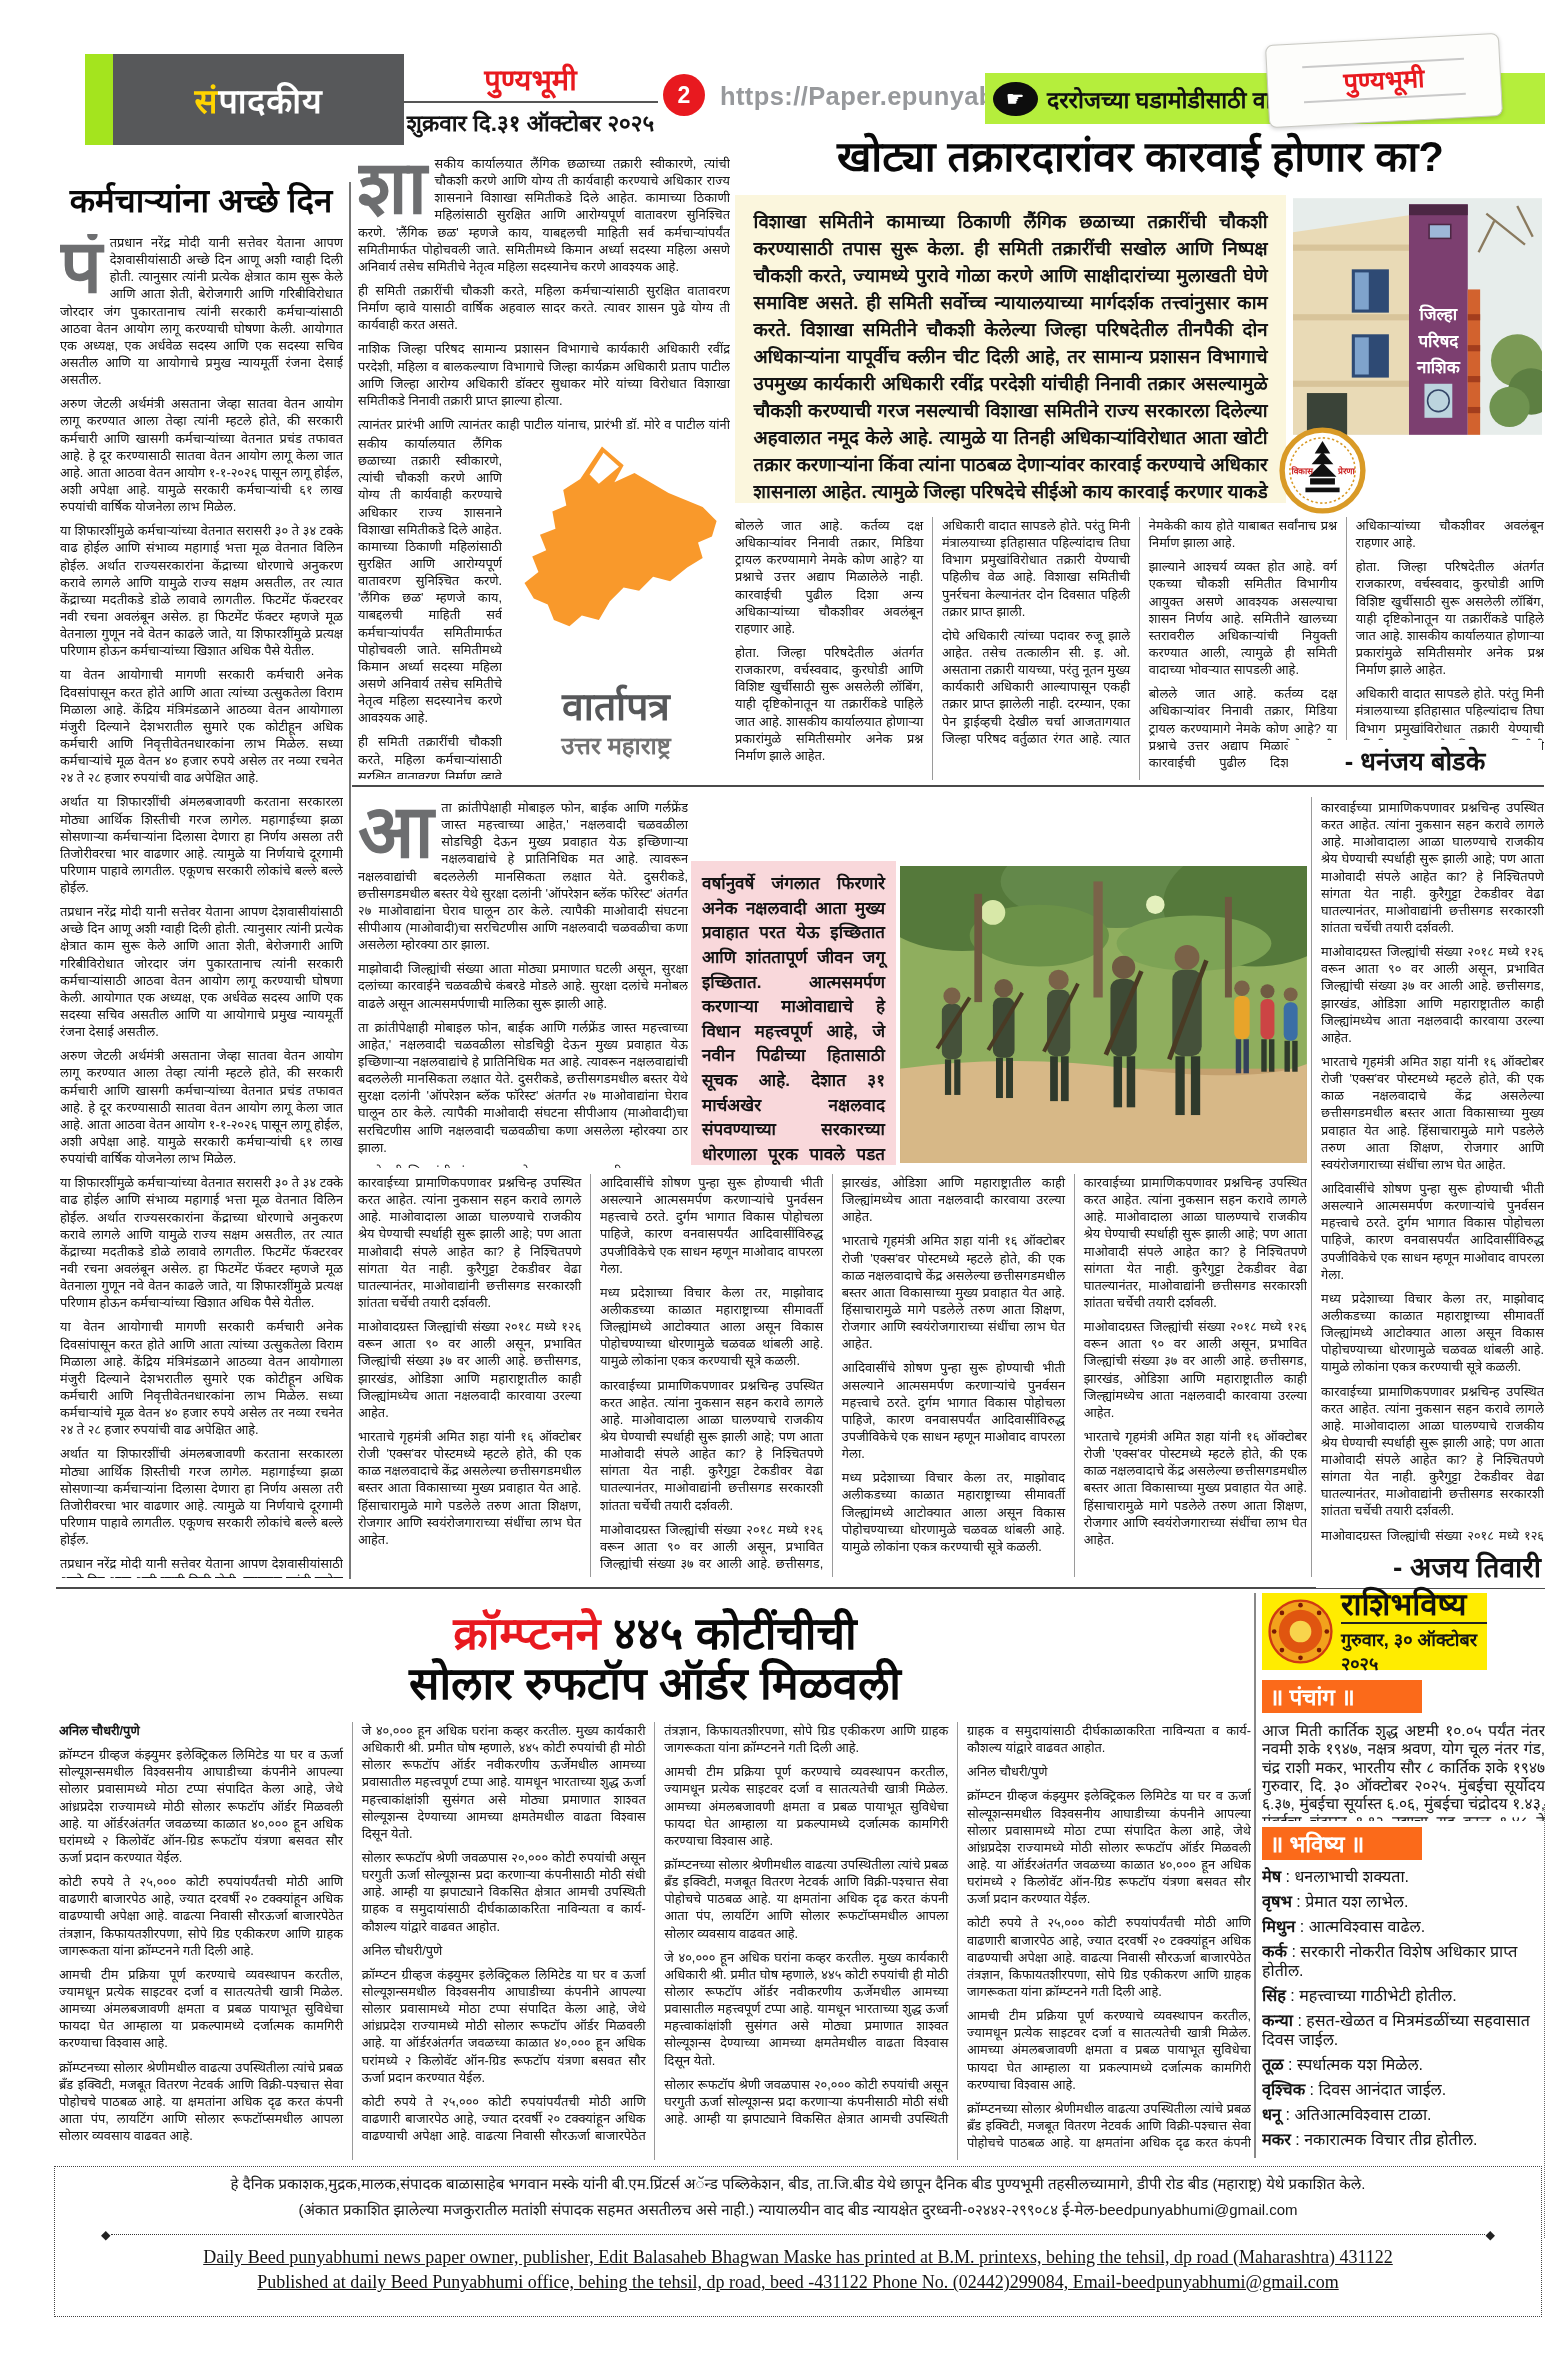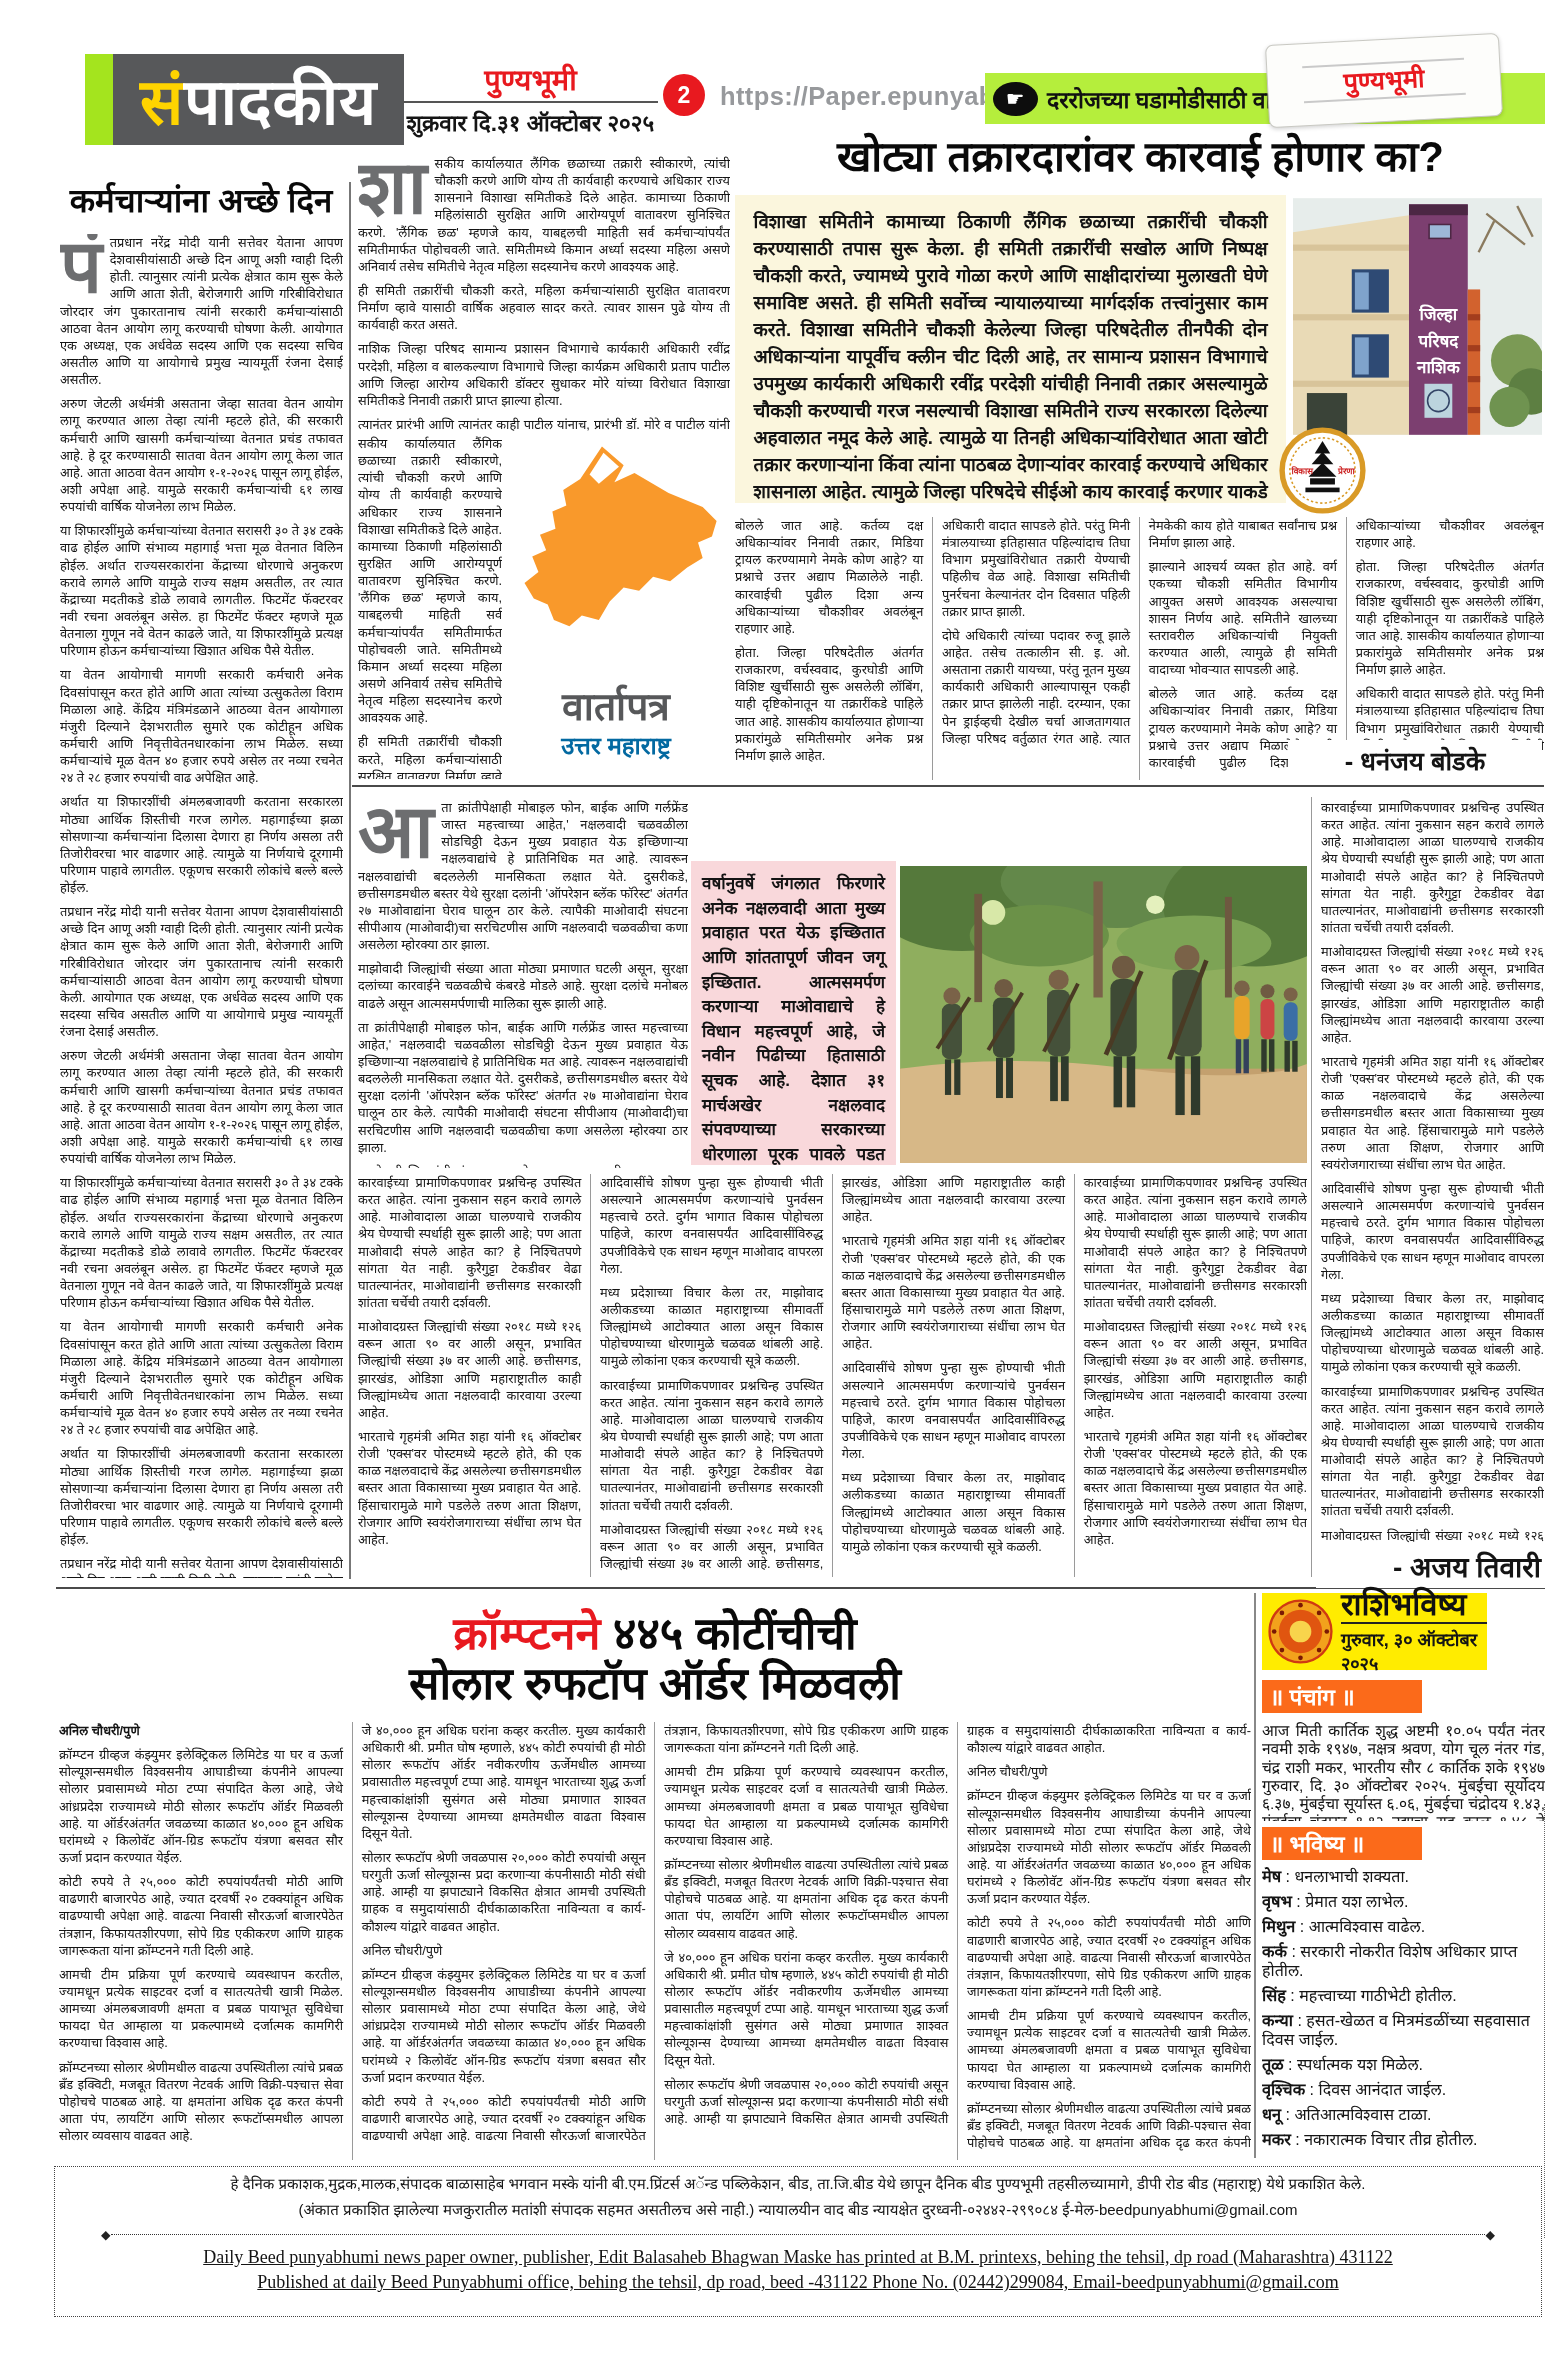--- a/index.html
+++ b/index.html
@@ -12,21 +12,21 @@
   .fill p{margin:0 0 7px 0;}
   .body-txt{font-size:12.8px;line-height:1.34;}
   .dc{float:left;font-size:74px;line-height:.74;font-weight:bold;color:#6d6e70;padding:6.2px 7.7px 0 0;}
   .cols4{column-count:4;column-gap:18.6px;column-rule:0.8px solid #9a9a9a;}
   .vrule{background:#777;}
   .hrule{background:#4a4a4a;}
   
   .ed-box{display:flex;}
   .ed-green{width:28px;background:#a4e41e;}
   .ed-gray{flex:1;background:#57585a;display:flex;align-items:center;justify-content:center;}
-  .ed-title{font-size:64px;font-weight:bold;color:#fff;letter-spacing:0.8px;}
+  .ed-title{font-size:34px;font-weight:bold;color:#fff;letter-spacing:0.8px;}
   .ed-title .y{color:#ffd400;}
   .mast-title{color:#e8191f;font-size:29px;font-weight:bold;}
   .mast-rule{height:1.5px;background:#555;margin:3.1px 0 4.6px 0;}
   .mast-date{font-size:22.5px;font-weight:bold;}
   .pgnum{width:42px;height:42px;border-radius:50%;background:#e8191f;color:#fff;font-size:23px;
          font-weight:bold;display:flex;align-items:center;justify-content:center;}
   .url{font-size:25.5px;font-weight:bold;color:#97999c;letter-spacing:0.4px;}
   .banner{background:#b5ee3c;display:flex;align-items:center;}
   .hand{width:45px;height:34px;background:#0d0d0d;border-radius:50%;color:#fff;display:flex;
         align-items:center;justify-content:center;font-size:21px;margin:0 9.3px 0 7.7px;}
@@ -35,21 +35,21 @@
         box-shadow:0 1.5px 4.6px rgba(0,0,0,.18);display:flex;flex-direction:column;align-items:center;justify-content:center;}
   .roll .rt{color:#e8191f;font-weight:bold;font-size:25.5px;line-height:1;}
   .roll .rl{width:70%;height:2.3px;background:#c9c9c9;margin:3.9px 0;}
   
   .head-xl{font-weight:bold;line-height:1.04;color:#090909;}
   .cream{background:#fbf6dd;}
   .cream-txt{font-weight:bold;font-size:18.6px;line-height:1.45;}
   .pink{background:#f9d8db;}
   .pink-txt{font-weight:bold;font-size:17px;line-height:1.45;}
   .map-label1{font-size:39px;font-weight:bold;color:#57585a;}
-  .map-label2{font-size:24px;font-weight:bold;color:#0369a1;}
+  .map-label2{font-size:24px;font-weight:bold;color:#737373;}
   .byline{font-size:25.5px;font-weight:bold;background:#fff;}
   .crm-red{color:#e8191f;}
   
   .horo-yellow{background:#ffec00;display:flex;align-items:center;}
   .horo-title{font-size:31px;font-weight:bold;color:#111;border-bottom:2.3px solid #222;line-height:1.1;}
   .horo-date{font-size:18px;font-weight:bold;margin-top:3.1px;}
   .horo-label{background:#fb6a1a;color:#fff;font-size:22.5px;font-weight:bold;display:flex;
               align-items:center;padding-left:7.7px;}
   .horo-body{font-size:15.5px;line-height:1.18;}
   .rashi{font-size:16px;line-height:1.2;margin-bottom:5.4px;}

